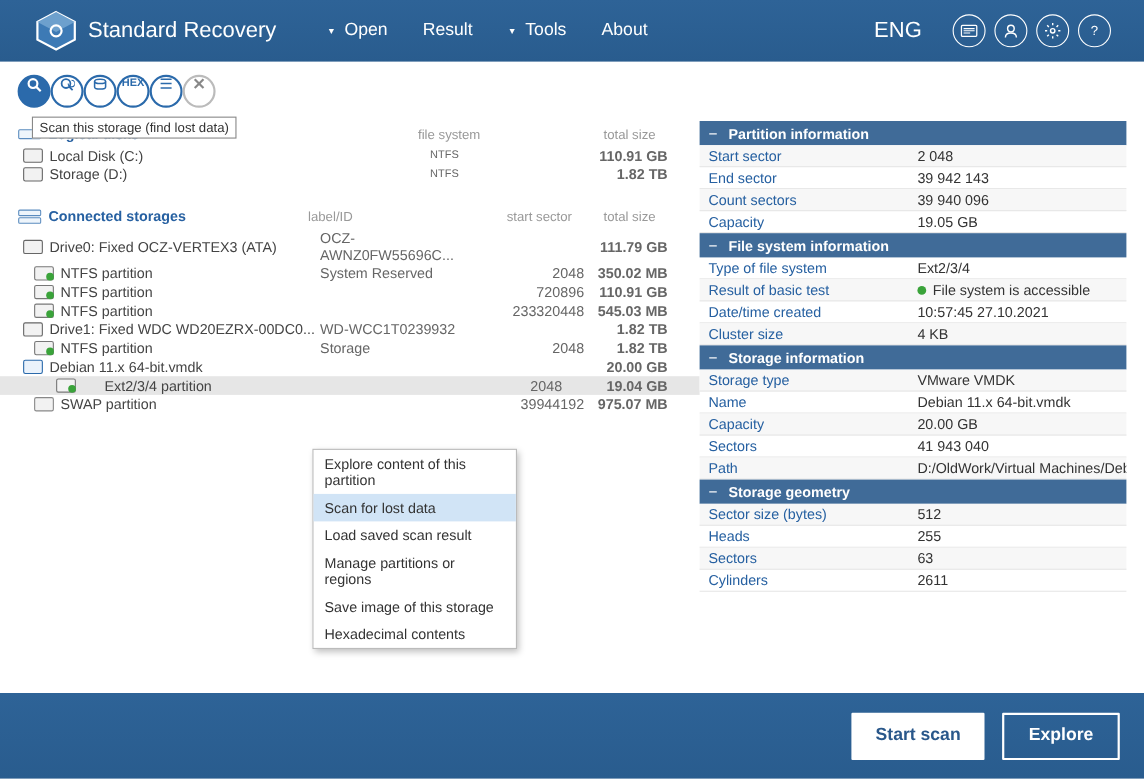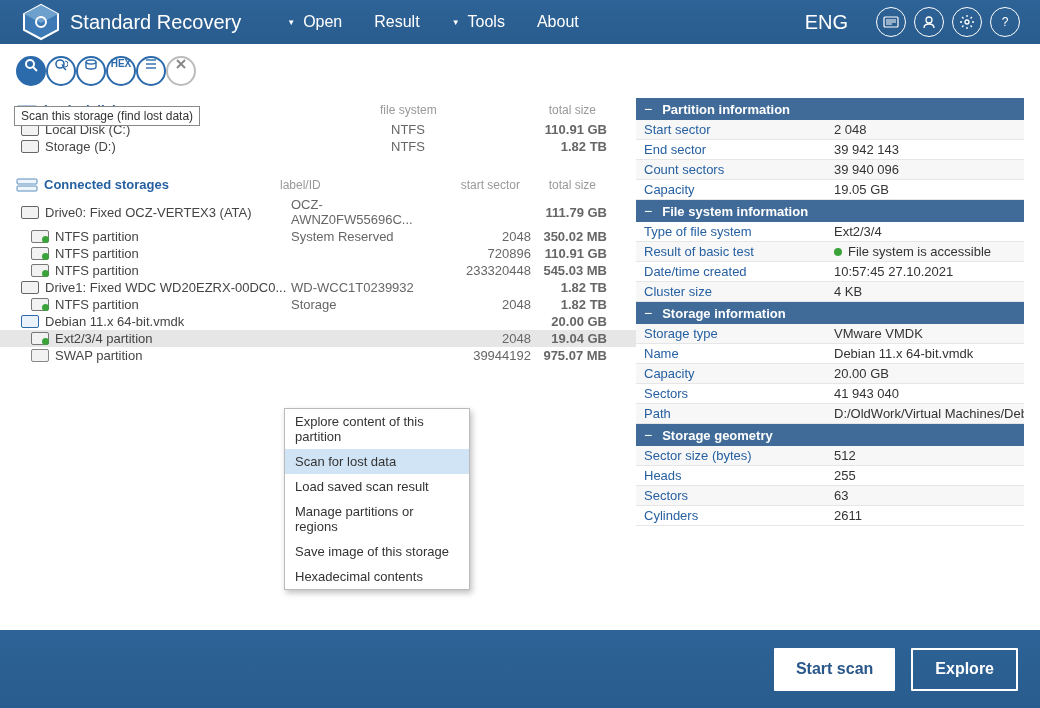--- a/index.html
+++ b/index.html
@@ -1,38 +1,38 @@
 <!DOCTYPE html>
 <html><head>
 <meta charset="utf-8">
 <style>
 * { margin: 0; padding: 0; box-sizing: border-box; font-family: "Segoe UI", Tahoma, sans-serif; }
 body { width: 1040px; height: 708px; background: #fff; overflow: hidden; position: relative; }
 
 
-.header { height: 44px; background: linear-gradient(#2e6397, #295c8e); display: flex; align-items: center; padding: 0 20px; color: #fff; }
+.header { height: 56px; background: linear-gradient(#2e6397, #295c8e); display: flex; align-items: center; padding: 0 30px; color: #fff; }
 .logo { width: 42px; height: 38px; margin-right: 8px; display: flex; align-items: center; justify-content: center; }
 .logo svg { width: 40px; height: 38px; }
 .app-title { font-size: 20px; font-weight: 400; margin-right: 46px; }
 .menu { display: flex; align-items: center; }
 .menu-item { font-size: 16px; margin-right: 32px; display: flex; align-items: center; cursor: pointer; }
 .menu-caret { font-size: 8px; margin-right: 8px; }
 .spacer { flex: 1; }
 .lang { font-size: 20px; margin-right: 20px; cursor: pointer; }
 .hbtn { width: 30px; height: 30px; border: 1.5px solid #fff; border-radius: 50%; display: flex; align-items: center; justify-content: center; margin-left: 8px; cursor: pointer; }
 .hbtn svg { width: 16px; height: 16px; }
 
 
 .toolbar { height: 44px; padding: 10px 16px 0 16px; display: flex; align-items: center; }
 .tb-btn { width: 30px; height: 30px; border: 2px solid #2b6aab; border-radius: 50%; display: flex; align-items: flex-start; justify-content: center; cursor: pointer; color: #2b6aab; font-size: 10px; font-weight: bold; }
 .tb-btn.active { background: #2b6aab; color: #fff; }
 .tb-close { color: #888; border-color: #bbb; }
 
 
-.tooltip { position: absolute; left: 14px; top: 106px; background: #fff; border: 1px solid #888; padding: 2px 6px; font-size: 12px; color: #333; z-index: 30; }
+.tooltip { position: absolute; left: 29px; top: 106px; background: #fff; border: 1px solid #888; padding: 2px 6px; font-size: 12px; color: #333; z-index: 30; }
 
 
 .main { display: flex; height: 520px; }
 .left { width: 636px; padding: 10px 0 0 0; }
 .right { width: 404px; padding: 10px 16px 0 0; }
 
 
 .section-hdr { display: flex; align-items: center; padding: 4px 16px; font-size: 13px; }
 .section-icon { width: 22px; height: 14px; margin-right: 6px; }
 .section-name { color: #2660a1; font-weight: 600; flex: 1; }
@@ -41,25 +41,25 @@
 .col-ts { width: 100px; text-align: right; color: #999; font-size: 12px; padding-right: 24px; }
 .row { display: flex; align-items: center; padding: 1px 5px; font-size: 13px; color: #444; }
 .row .indent1 { width: 16px; }
 .row .indent2 { width: 26px; }
 .row .ricon { width: 18px; height: 13px; margin-right: 6px; border: 1px solid #666; border-radius: 2px; background:#f2f2f2; position: relative; }
 .row .ricon.part { border-color: #777; }
 .row .ricon.part::after { content:''; position:absolute; right:-1px; bottom:-1px; width:7px; height:7px; background:#3aa33a; border-radius:50%; }
 .row .ricon.vmdk { border-color:#2b6aab; background:#eaf2fb; }
 .row .ricon.swap { border-color:#888; }
 .row .rname { flex: 1; cursor: pointer; }
-.row .rfs { width: 140px; color: #666; font-size: 13px; }
+.row .rfs { width: 140px; color: #666; font-size: 10px; }
 .row .rss { width: 100px; text-align: right; color: #666; font-size: 13px; }
 .row .rts { width: 100px; text-align: right; color: #666; font-size: 13px; padding-right: 24px; font-weight: bold; }
 .row .rlabel { width: 140px; color: #666; font-size: 13px; }
-.row.sel { background: #e6e6e6; }
+.row.sel { background: #e6e6e6; gap: 20px; }
 
 
 .info-sec-hdr { background: #406b98; color: #fff; font-size: 13px; font-weight: 600; padding: 3px 8px; display: flex; align-items: center; }
 .info-sec-hdr .minus { font-size: 14px; margin-right: 10px; font-weight: 400; }
 .info-row { display: flex; font-size: 13px; border-bottom: 1px solid #e6e6e6; }
 .info-row:nth-child(even) { background: #f7f7f7; }
 .info-k { width: 190px; padding: 2px 8px; color: #2660a1; }
 .info-v { flex: 1; padding: 2px 8px; color: #333; white-space: nowrap; overflow: hidden; }
 .dot-ok { width: 8px; height: 8px; background: #3aa33a; border-radius: 50%; display: inline-block; margin-right: 6px; }
 

